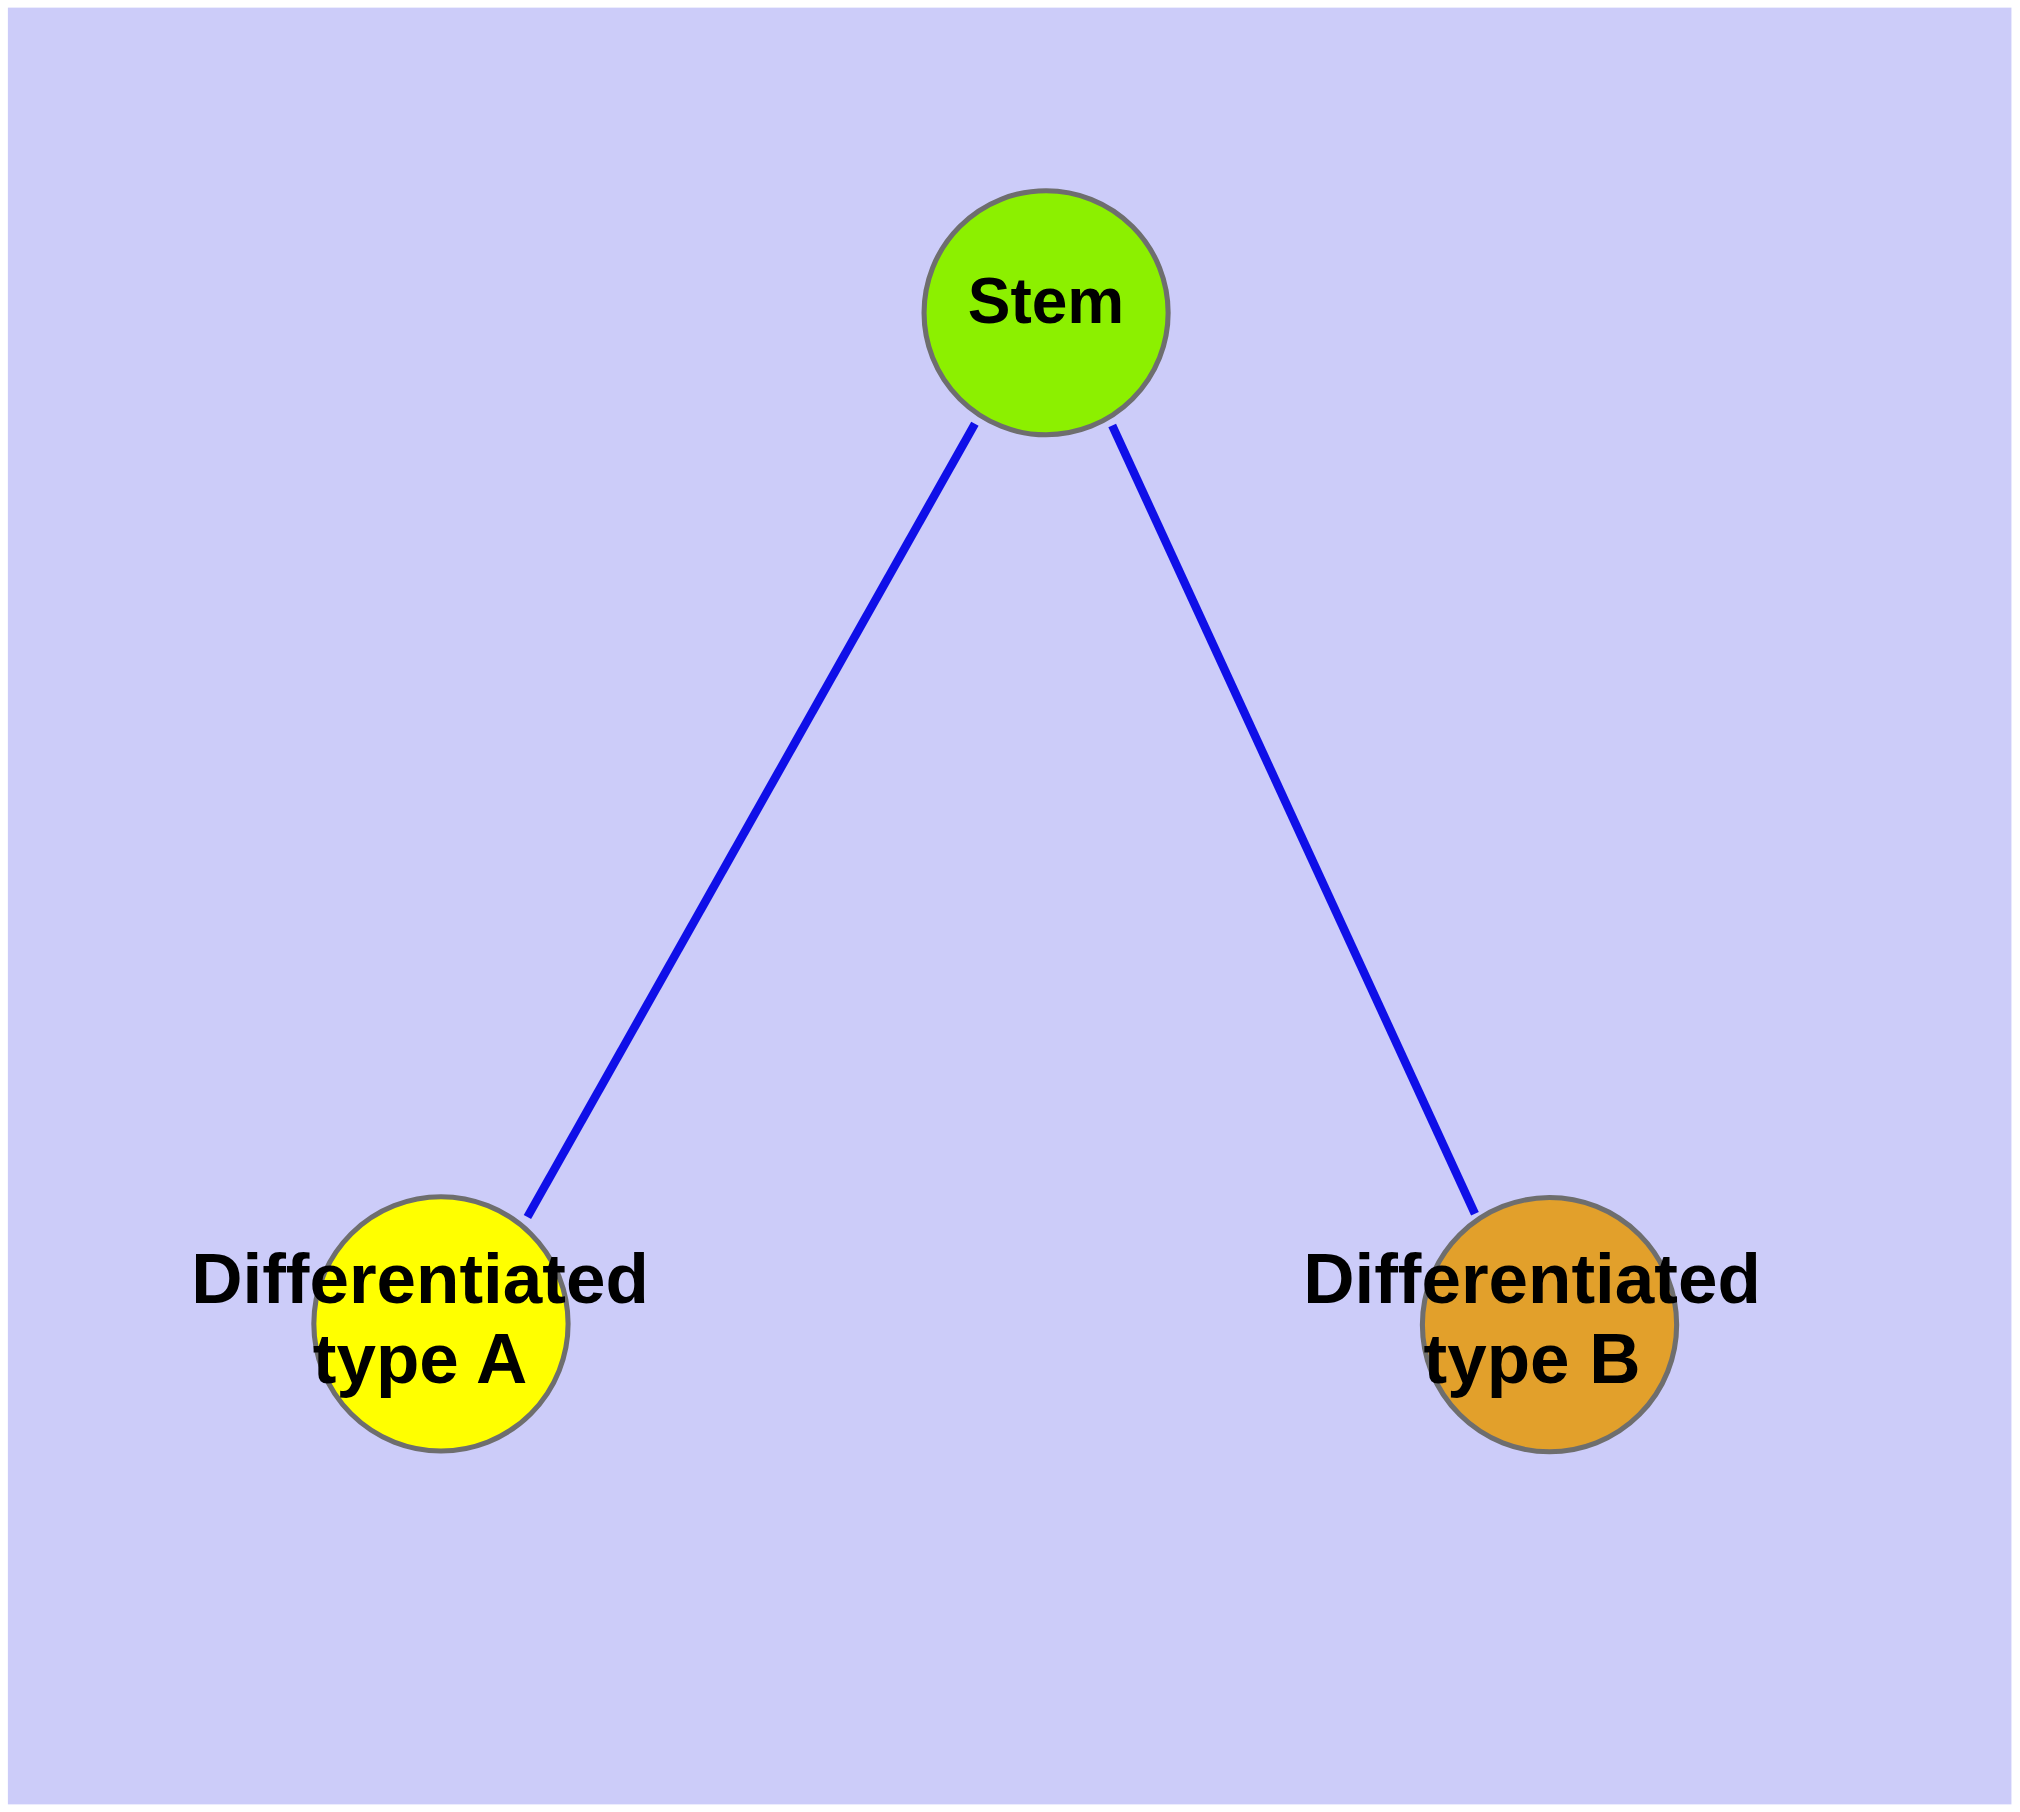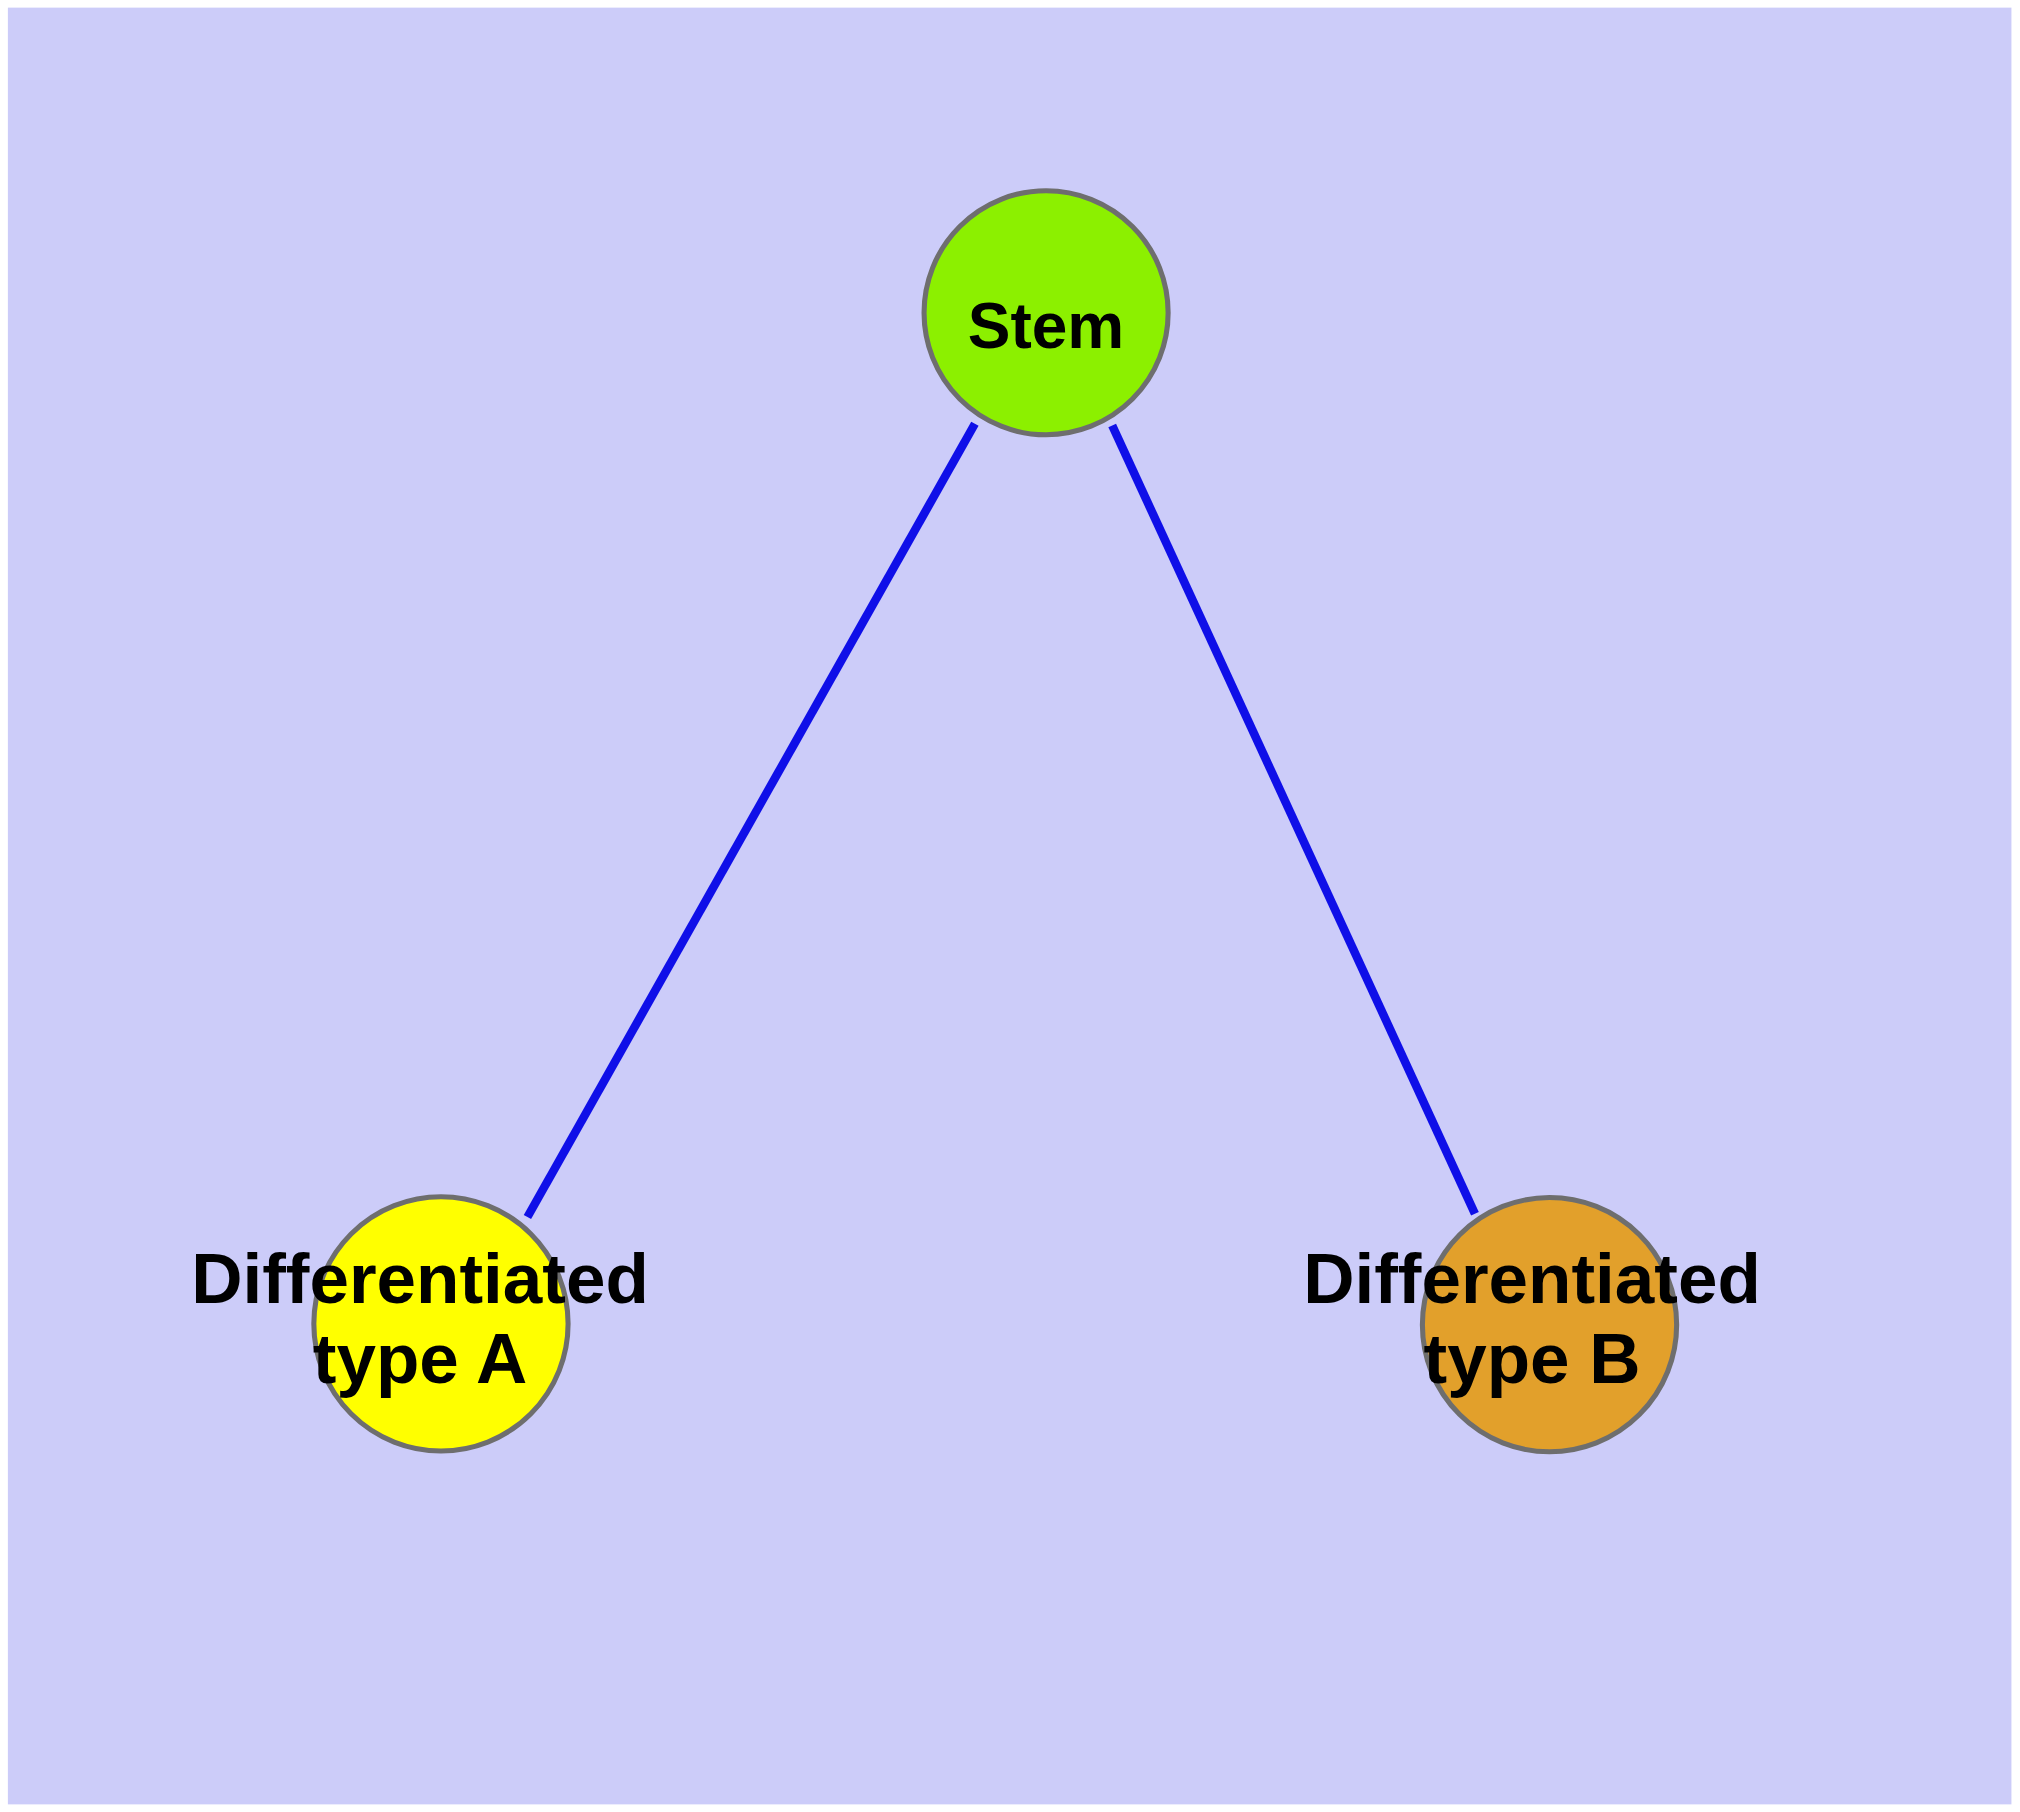--- a/index.html
+++ b/index.html
@@ -77,21 +77,21 @@
       <line id="edge-stem-b" x1="1312" y1="502" x2="1740" y2="1432" stroke="#0f0fe8" stroke-width="10" stroke-linecap="butt"></line>
     </g>
 
     <g>
       <circle id="node-stem" cx="1234" cy="369" r="144" fill="#8cf000" stroke="#6e6e6e" stroke-width="6"></circle>
       <circle id="node-diff-a" cx="520" cy="1562" r="150" fill="#ffff00" stroke="#6e6e6e" stroke-width="6"></circle>
       <circle id="node-diff-b" cx="1828" cy="1563" r="150" fill="#e2a02b" stroke="#6e6e6e" stroke-width="6"></circle>
     </g>
   </svg>
 
-  <div id="label-stem" class="node-label" style="left: 1046px; top: 327px;">Stem</div>
+  <div id="label-stem" class="node-label" style="left: 1046px; top: 302px;">Stem</div>
 
   <div id="label-diff-a" class="node-label" style="left: 420px; top: 1319px;">Differentiated
 type A</div>
 
   <div id="label-diff-b" class="node-label" style="left: 1532px; top: 1319px;">Differentiated
 type B</div>
 
 </div>
 
 

